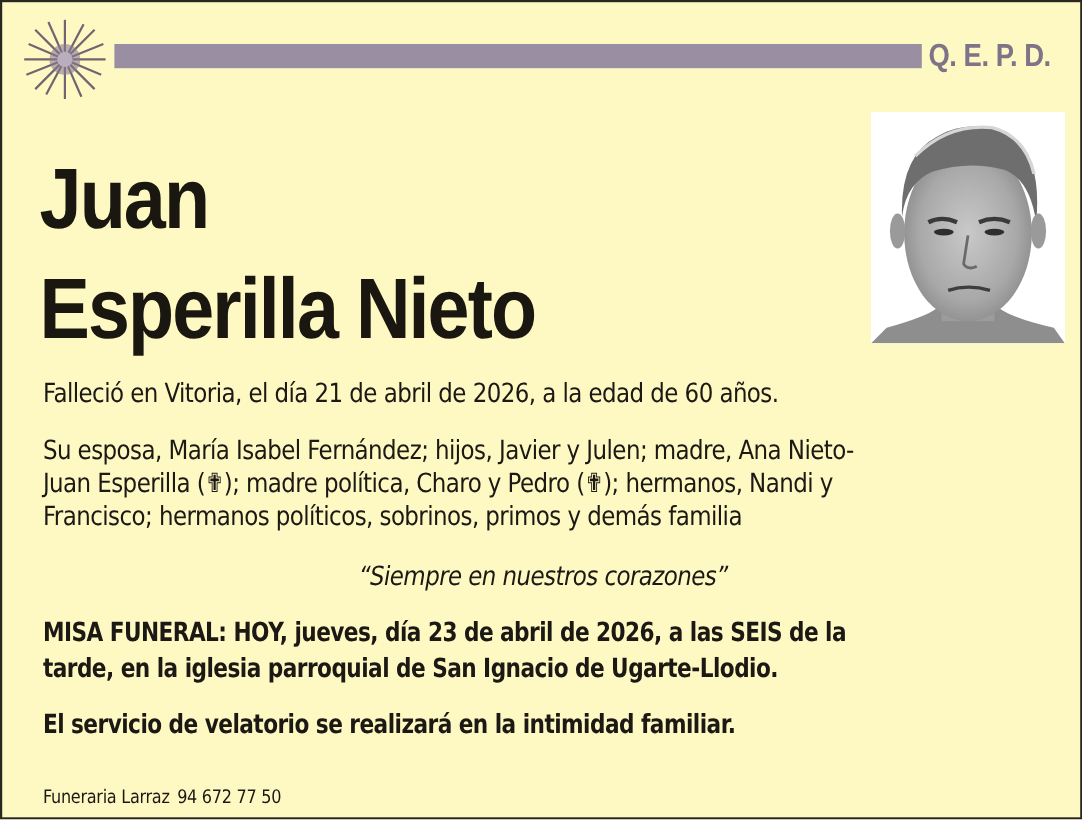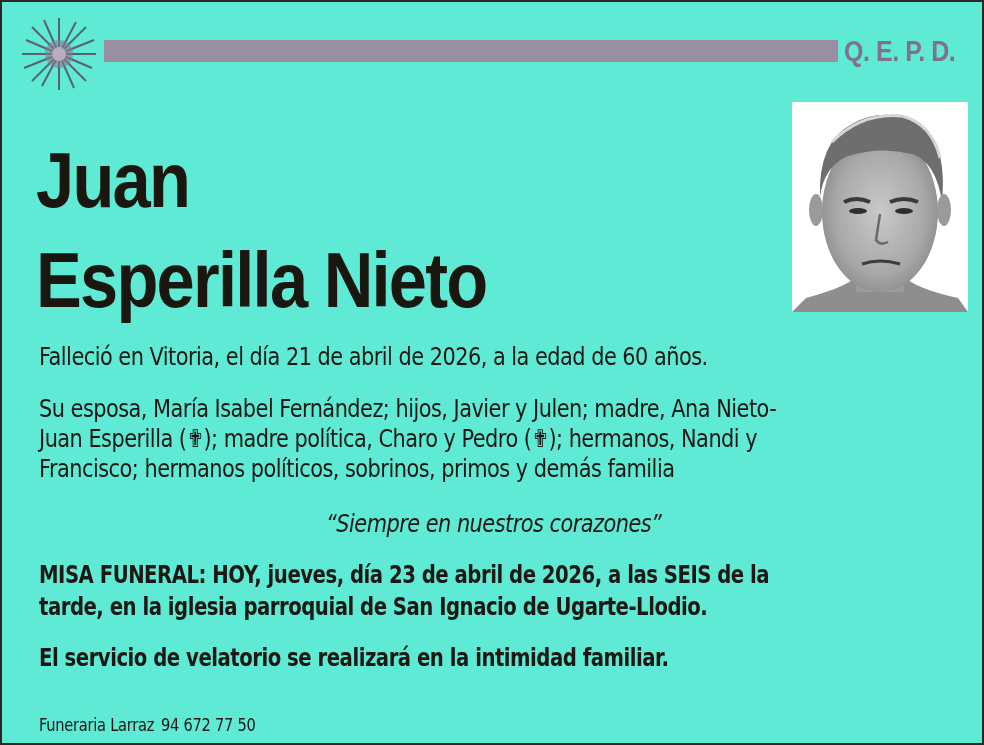--- a/index.html
+++ b/index.html
@@ -2,21 +2,21 @@
 <html><head>
   <meta charset="utf-8">
   <style>
     html, body { margin: 0; padding: 0; background: #ffffff; }
     body { width: 984px; height: 745px; overflow: hidden; }
     .page {
       position: relative;
       width: 984px; height: 745px;
       box-sizing: border-box;
       border: 2px solid #2a2622;
-      background: #5eead4;
+      background: #fef9c3;
       color: #1c1814;
       font-family: "DejaVu Sans", sans-serif;
     }
     .ornament {
       position: absolute; left: 16px; top: 12px; width: 82px; height: 80px;
     }
     .header-bar {
       position: absolute; left: 102px; top: 38px; width: 734px; height: 22px;
       background: #9a8ea3;
     }

